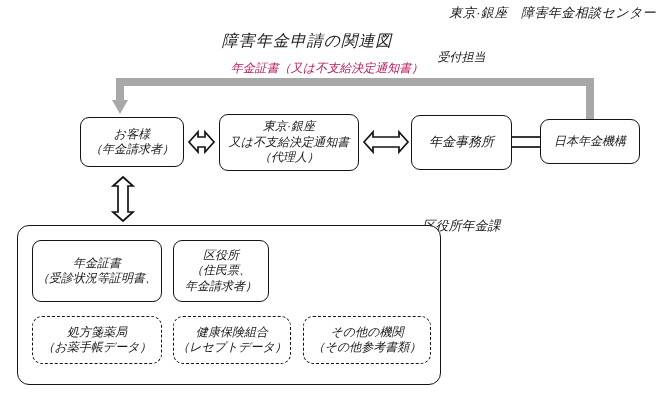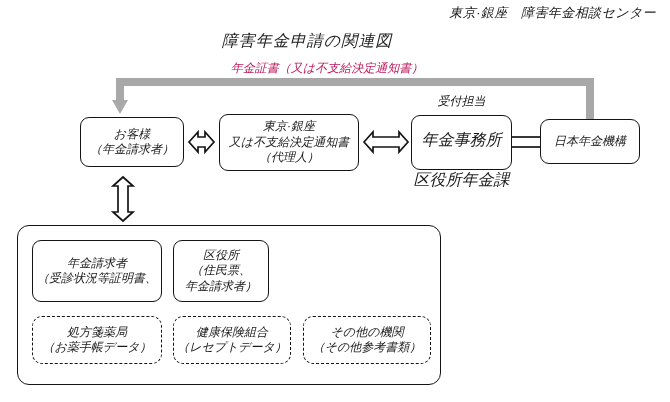--- a/index.html
+++ b/index.html
@@ -90,21 +90,21 @@
     border-width: 1.5px;
     border-radius: 10px;
   }
   .node .ln { display: block; white-space: pre; }
   .node .ln.sm { font-size: 11px; }
 
   
   #node-customer      { left: 80px;  top: 117px; width: 104px; height: 50px; }
   #node-center        { left: 219px; top: 114px; width: 140px; height: 57px; }
   #node-reception     { left: 411px; top: 115px; width: 101px; height: 55px; gap: 20px; }
-  #node-reception .ln.sm { font-size: 16px; }
+  #node-reception .ln.sm { font-size: 13px; margin-top: 48px; }
   #node-jp-pension    { left: 540px; top: 119px; width: 100px; height: 45px; }
 
   
   #supporting-container {
     left: 17px;
     top: 225px;
     width: 424px;
     height: 160px;
     box-sizing: border-box;
     border: 1.6px solid #141414;
@@ -170,21 +170,21 @@
     <span class="ln sm">区役所年金課</span>
   </div>
 
   <div class="abs node" id="node-jp-pension">
     <span class="ln">日本年金機構</span>
   </div>
 
   <div class="abs" id="supporting-container"></div>
 
   <div class="abs node" id="node-medical">
-    <span class="ln">年金請求者</span>
+    <span class="ln">年金証書</span>
     <span class="ln">（受診状況等証明書、</span>
   </div>
 
   <div class="abs node" id="node-ward">
     <span class="ln">区役所</span>
     <span class="ln">（住民票、</span>
     <span class="ln">年金請求者）</span>
   </div>
 
   <div class="abs node dashed" id="node-pharmacy">

